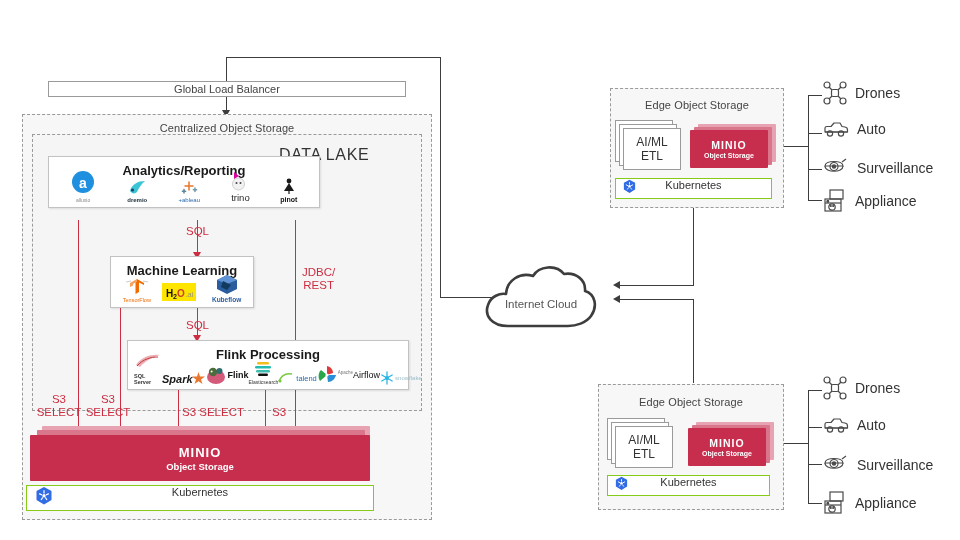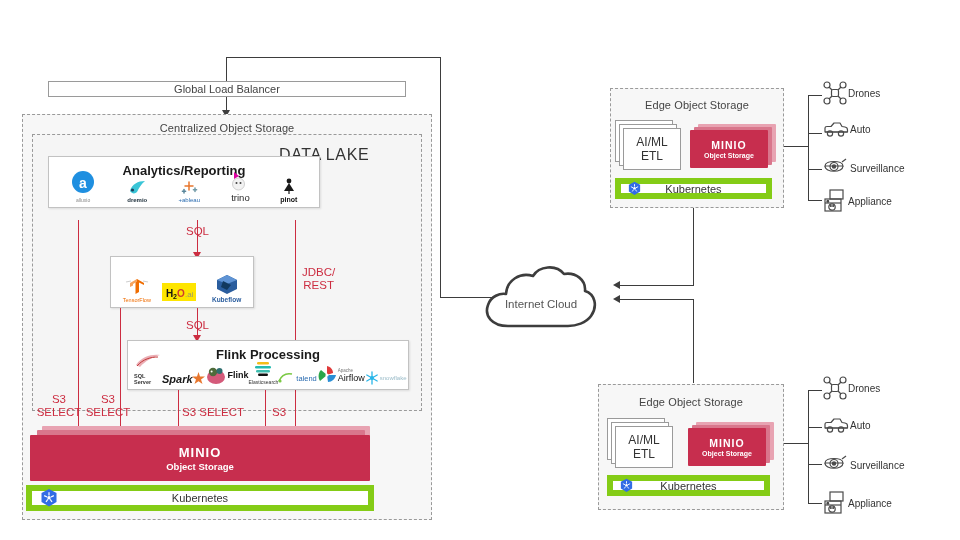--- a/index.html
+++ b/index.html
@@ -75,28 +75,28 @@
   .minio{
     position:absolute;background:#c72e4e;border-radius:1px;
     display:flex;flex-direction:column;align-items:center;justify-content:center;
     color:#fff;
   }
   .minio .m1{font-weight:bold;letter-spacing:1px;}
   .minio .m2{font-weight:bold;}
 
   
   .k8s-box{
-    position:absolute;background:#fff;border:6px solid #84cc16;
-    box-sizing:border-box;display:flex;align-items:center;
+    position:absolute;background:#fff;border:1px solid #84cc16;
+    box-sizing:border-box;display:flex;align-items:flex-start;
   }
   .k8s-label{flex:1;text-align:center;font-size:11px;color:#333;}
 
   
   .dev{position:absolute;display:flex;align-items:center;}
-  .dev .dname{font-size:10px;color:#333;white-space:nowrap;}
+  .dev .dname{font-size:14px;color:#333;margin-left:7px;white-space:nowrap;}
 
   .cloudtxt{
     position:absolute;font-size:11.5px;color:#555;text-align:center;
     width:100%;
   }
   .datalake-title{
     position:absolute;font-size:16px;color:#333;letter-spacing:.6px;
   }
   .glb-label{
     position:absolute;left:0;right:0;top:50%;transform:translateY(-50%);
@@ -193,20 +193,21 @@
   <div class="ln v red" style="left:197px;top:220px;height:36px;"></div>
   <div class="arrow-d red" style="left:193px;top:252px;"></div>
   <div class="redlabel" style="left:186px;top:225px;">SQL</div>
 
   <div class="ln v red" style="left:295px;top:220px;height:219px;"></div>
   <div class="arrow-d red" style="left:291px;top:436px;"></div>
   <div class="redlabel" style="left:302px;top:266px;text-align:center;">JDBC/
 REST</div>
 
   <div class="panel" style="left:110px;top:256px;width:144px;height:52px;">
+    <div class="panel-h">Machine Learning</div>
     <div class="logorow" style="height:30px;">
 
       <div class="logo">
         <svg width="26" height="20" viewBox="0 0 26 20">
           <path d="M13 3 L20 7 L20 9 L15 6.5 L15 16 L11.5 18 L11.5 5 Z" fill="#ef6c00"></path>
           <path d="M13 3 L6 7 L6 11 L9 9.5 L9 8 L13 5.8 Z" fill="#f7a35c"></path>
           <line x1="2" y1="6" x2="7" y2="5" stroke="#cfcfcf" stroke-width="1.2"></line>
           <line x1="19" y1="5" x2="24" y2="6" stroke="#cfcfcf" stroke-width="1.2"></line>
         </svg>
         <span class="cap" style="color:#ef6c00;font-size:5.5px;">TensorFlow</span>
@@ -287,21 +288,21 @@
         <span style="font-size:7.5px;color:#2b6cb0;margin-left:2px;">talend</span>
       </div>
 
       <div class="logo" style="flex-direction:row;align-items:center;">
         <svg width="20" height="20" viewBox="0 0 20 20">
           <path d="M10 10 L10 1 C14 2, 16 5, 16 8 Z" fill="#e03a3a"></path>
           <path d="M10 10 L19 10 C18 14, 15 17, 11 17 Z" fill="#2a8fd6"></path>
           <path d="M10 10 L3 16 C1 13, 1 8, 4 5 Z" fill="#2aa64a"></path>
           <circle cx="10" cy="10" r="1.6" fill="#fff"></circle>
         </svg>
-        <div style="display:flex;flex-direction:column;align-items:flex-start;margin-left:1px;">
+        <div style="display:flex;flex-direction:row;align-items:flex-start;margin-left:1px;">
           <span style="font-size:4.5px;color:#777;">Apache</span>
           <span style="font-size:9px;color:#111;">Airflow</span>
         </div>
       </div>
 
       <div class="logo" style="flex-direction:row;align-items:center;">
         <svg width="14" height="14" viewBox="0 0 14 14">
           <g stroke="#29b5e8" stroke-width="1.3" stroke-linecap="round">
             <line x1="7" y1="1" x2="7" y2="13"></line>
             <line x1="1.8" y1="4" x2="12.2" y2="10"></line>

